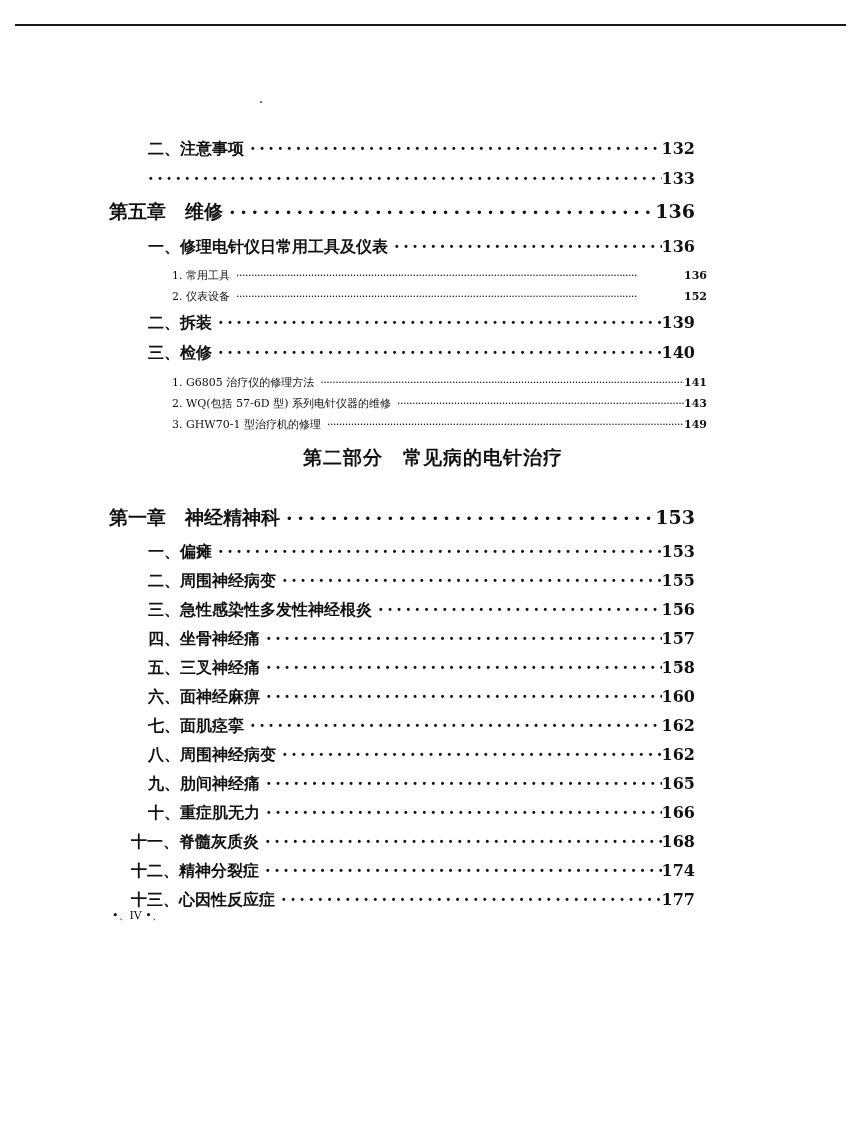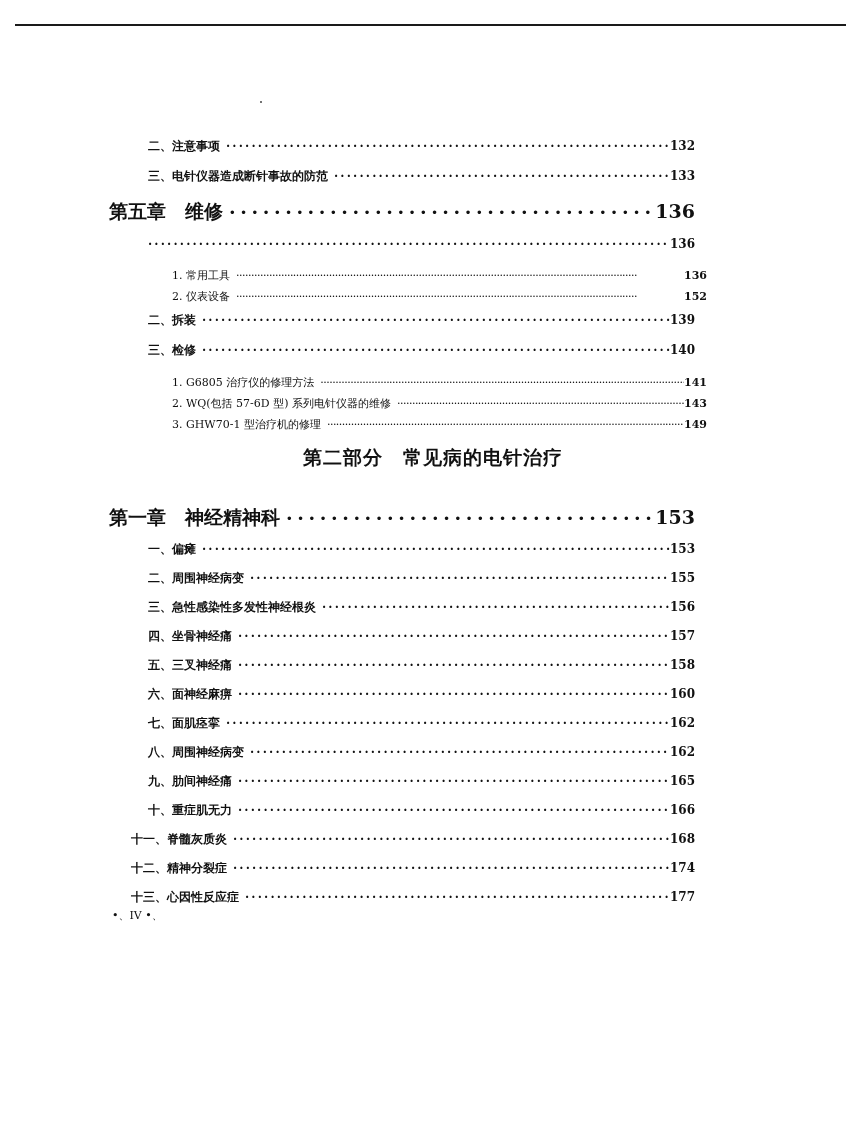--- a/index.html
+++ b/index.html
@@ -9,21 +9,21 @@
   .toc { position: absolute; left: 0; top: 0; width: 866px; }
   .row { position: absolute; display: flex; align-items: baseline; white-space: nowrap; }
   .row .label { flex: 0 0 auto; padding-right: 6px; }
   .row .leader { flex: 1 1 auto; overflow: hidden; height: 1em; position: relative; }
   .row .leader::before {
     content: ". . . . . . . . . . . . . . . . . . . . . . . . . . . . . . . . . . . . . . . . . . . . . . . . . . . . . . . . . . . . . . . . . . . . . . . . . . . . . . . . . . . . . . . . . . . . . . . . . . . . . . . . . . . . . . . . . . . . . . . . . . . . . . . . . . . . . .";
     position: absolute; left: 0; bottom: 0; letter-spacing: -1px; font-weight: bold;
   }
   .row .page { flex: 0 0 auto; font-family: "DejaVu Serif", serif; font-weight: bold; margin-top: 24px; }
   .lvl-chapter { left: 109px; width: 586px; font-size: 19px; font-weight: bold; }
-  .lvl-section { left: 148px; width: 547px; font-size: 12px; font-weight: bold; }
+  .lvl-section { left: 148px; width: 547px; font-size: 16px; font-weight: bold; }
   .lvl-sub { left: 172px; width: 535px; font-size: 11px; }
   .lvl-sub .leader::before { letter-spacing: -2px; font-weight: normal; }
   .lvl-sub .page { font-size: 11px; }
   .part-title { position: absolute; left: 0; width: 866px; text-align: center; font-size: 19px; font-weight: bold; top: 445px; letter-spacing: 1px; }
   .footer-page { position: absolute; left: 112px; top: 880px; font-size: 11px; font-weight: normal; }
   .speck { position: absolute; width: 2px; height: 2px; background: #444; border-radius: 1px; }
 </style>
 </head>
 <body>
 
@@ -31,30 +31,30 @@
 <div class="speck" style="left:260px;top:101px;"></div>
 
 <div class="toc">
 
   <div class="row lvl-section" style="top:115px">
     <span class="label">二、注意事项</span>
       <span class="leader"></span>
       <span class="page">132</span>
   </div>
   <div class="row lvl-section" style="top:145px">
-    <span class="label">三、电针仪器造成断针事故的防范</span>
       <span class="leader"></span>
       <span class="page">133</span>
   </div>
   <div class="row lvl-chapter" style="top:176px">
     <span class="label">第五章　维修</span>
       <span class="leader"></span>
       <span class="page">136</span>
   </div>
   <div class="row lvl-section" style="top:213px">
+    <span class="label">一、修理电针仪日常用工具及仪表</span>
       <span class="leader"></span>
       <span class="page">136</span>
   </div>
   <div class="row lvl-sub" style="top:245px">
     <span class="label">1. 常用工具</span>
       <span class="leader"></span>
       <span class="page">136</span>
   </div>
   <div class="row lvl-sub" style="top:266px">
     <span class="label">2. 仪表设备</span>

